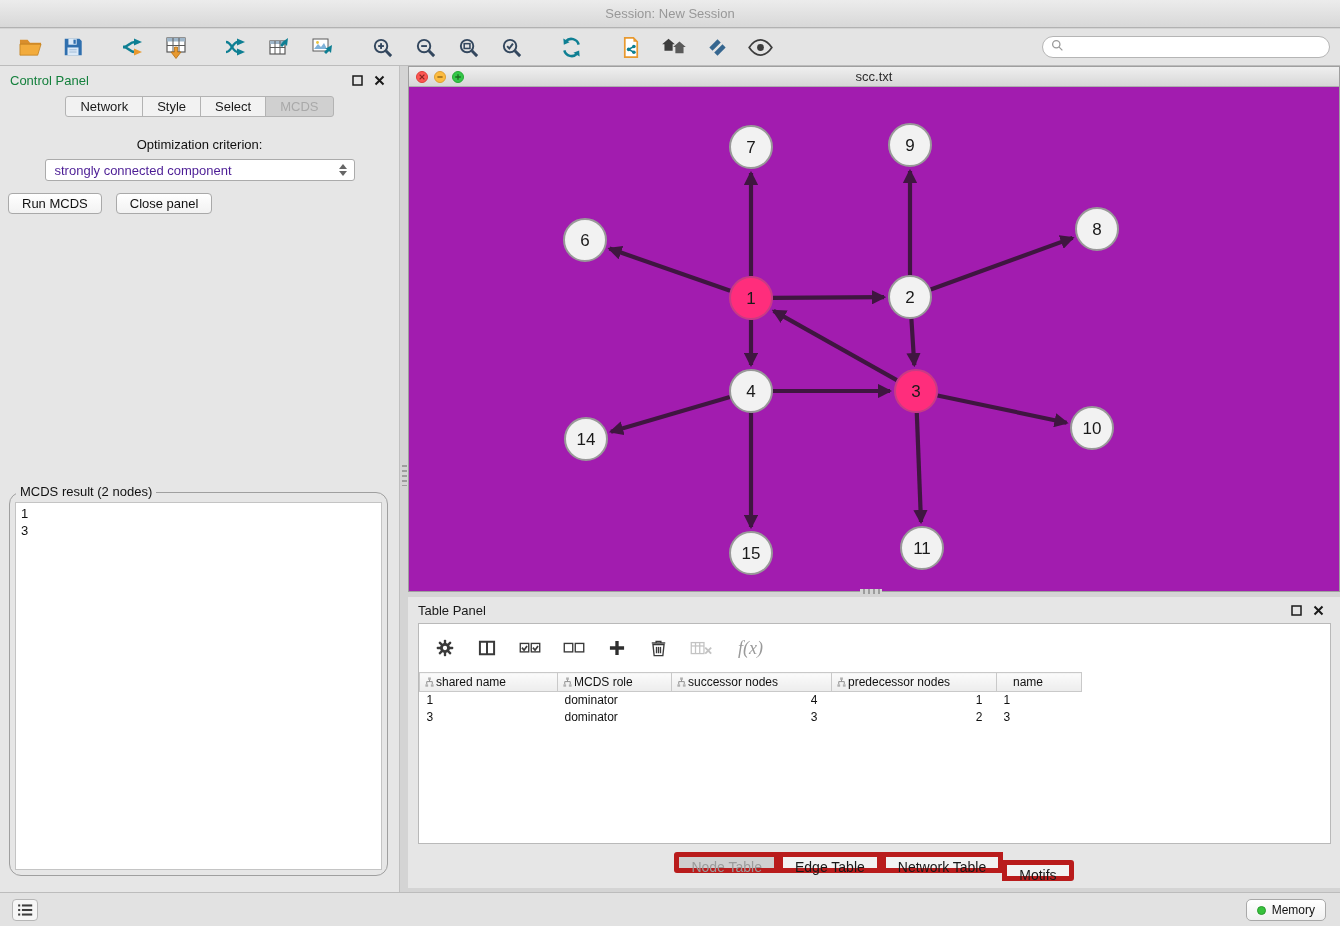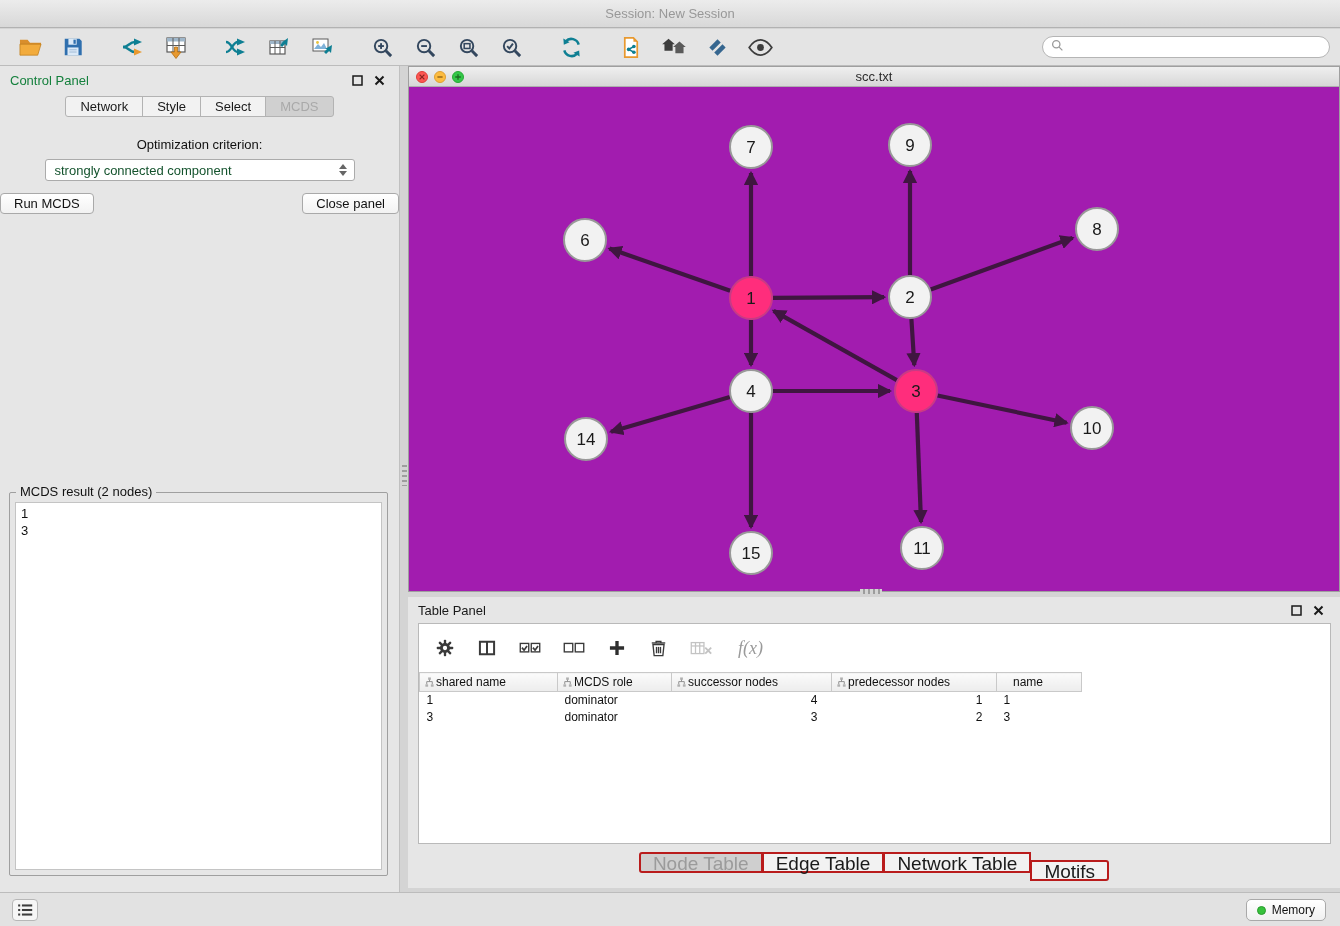--- a/index.html
+++ b/index.html
@@ -28,31 +28,31 @@
   .spacer { flex:1; }
   .mini-ico { width:16px; height:16px; display:flex; align-items:center; justify-content:center; margin-left:6px; }
   .cp-tabs { display:flex; justify-content:center; margin-top:2px; }
   .cp-tab { height:21px; line-height:20px; padding:0 14px; font-size:13px; background:#f2f2f2; color:#1a1a1a;
     border:1px solid #b3b3b3; margin-left:-1px; }
   .cp-tab:first-child { border-radius:3px 0 0 3px; margin-left:0; }
   .cp-tab:last-child { border-radius:0 3px 3px 0; }
   .cp-tab.active { background:#d0d0d0; color:#a9a9a9; }
   .opt-label { text-align:center; margin-top:20px; font-size:13px; color:#111; }
   .dropdown { width:310px; height:22px; margin:7px auto 0; background:#fff; border:1px solid #ababab;
-    border-radius:3px; display:flex; align-items:center; padding:0 4px 0 9px; font-size:13px; color:#14532d; }
+    border-radius:3px; display:flex; align-items:center; padding:0 4px 0 9px; font-size:13px; color:#4c1d95; }
   .dropdown .dd-label { flex:1; white-space:nowrap; overflow:hidden; }
   .stepper { display:flex; flex-direction:column; gap:2px; align-items:center; width:14px; }
   .stepper i { display:block; width:0; height:0; border-left:4px solid transparent; border-right:4px solid transparent; }
   .stepper .up { border-bottom:5px solid #666; }
   .stepper .dn { border-top:5px solid #666; }
-  .btn-row { display:flex; justify-content:space-between; gap:8px; margin-top:12px; }
+  .btn-row { display:flex; justify-content:flex-start; gap:14px; margin-top:12px;margin-left:8px; }
   .mac-btn { height:21px; padding:0 13px; font-size:13px; font-family:inherit; color:#111;
     background:linear-gradient(#ffffff,#f2f2f2); border:1px solid #a9a9a9; border-radius:4px; }
   .result-group { position:absolute; left:9px; right:11px; top:426px; height:384px;
-    border:1px solid #9f9f9f; border-radius:2px; }
+    border:1px solid #9f9f9f; border-radius:12px; }
   .rg-legend { position:absolute; top:-9px; left:6px; background:#e6e6e6; padding:0 4px; font-size:13px; color:#111; }
   .result-text { position:absolute; left:5px; right:5px; top:9px; bottom:5px; background:#fff;
     border:1px solid #c4c4c4; font-size:13px; line-height:17px; padding:2px 5px; color:#111; overflow:auto; }
 
   
   .v-divider { position:absolute; left:401px; top:66px; width:7px; height:826px; background:#d4d4d4; }
   .v-handle { position:absolute; left:402px; top:462px; width:5px; height:24px;
     background:repeating-linear-gradient(#d4d4d4 0 3px, #9d9d9d 3px 5px); }
   .h-divider { position:absolute; left:408px; right:0; top:592px; height:5px; background:#d4d4d4; }
   .h-handle { position:absolute; left:860px; top:589px; width:22px; height:5px;
@@ -77,22 +77,22 @@
   .tp-toolbar { height:48px; display:flex; align-items:center; padding:0 16px; gap:22px; }
   .tp-tbtn { border:none; background:none; display:flex; align-items:center; justify-content:center; }
   .fx { font-family:"Liberation Serif",serif; font-style:italic; font-size:18px; color:#9a9a9a; margin-left:4px; }
   .node-table { border-collapse:collapse; table-layout:fixed; width:662px; font-size:12px; color:#111; }
   .node-table th { height:19px; background:linear-gradient(#fbfbfb,#ececec); border:1px solid #c9c9c9;
     font-weight:normal; font-size:12px; position:relative; text-align:left; padding:0 4px 0 16px; }
   .tree-ico { position:absolute; left:4px; top:4px; }
   .node-table td { height:17px; padding:0 7px; white-space:nowrap; overflow:hidden; }
   .node-table td.num { text-align:right; padding-right:14px; }
   .tp-tabs { position:absolute; left:0; right:0; bottom:7px; display:flex; justify-content:center; }
-  .tp-tab { height:21px; line-height:20px; padding:0 12px; font-size:19px; background:#f2f2f2; color:#1a1a1a;
-    border:2px solid #b91c1c; margin-left:-1px; }
+  .tp-tab { height:21px; line-height:20px; padding:0 12px; font-size:14px; background:#f2f2f2; color:#1a1a1a;
+    border:5px solid #b91c1c; margin-left:-1px; }
   .tp-tab:first-child { border-radius:3px 0 0 3px; margin-left:0; }
   .tp-tab:last-child { border-radius:0 3px 3px 0;margin-top:8px; }
   .tp-tab.active { background:#cfcfcf; color:#9b9b9b; }
 
   
   .statusbar { position:absolute; left:0; right:0; bottom:0; height:34px; background:#e2e2e2; border-top:1px solid #bcbcbc; }
   .sb-left { position:absolute; left:12px; top:6px; width:26px; height:22px; border:1px solid #b7b7b7;
     border-radius:4px; background:#f6f6f6; display:flex; align-items:center; justify-content:center; }
   .memory-btn { position:absolute; right:14px; top:6px; height:22px; padding:0 10px; display:flex; align-items:center;
     gap:6px; border:1px solid #a9a9a9; border-radius:5px; background:linear-gradient(#ffffff,#f0f0f0);

